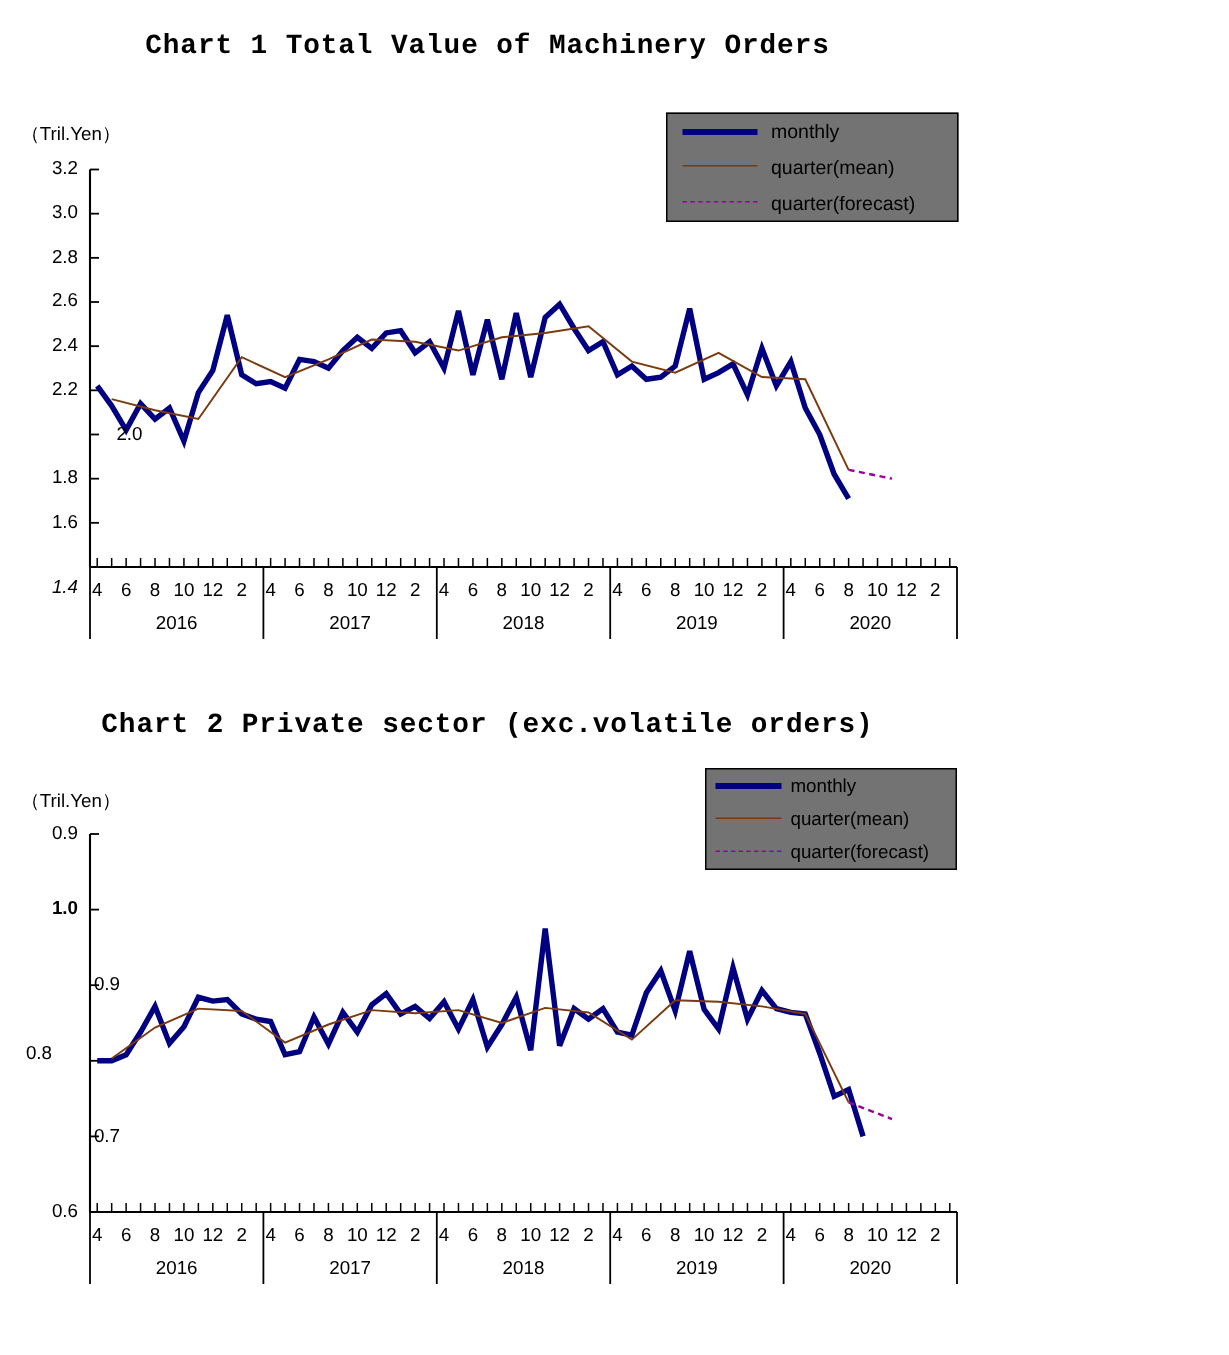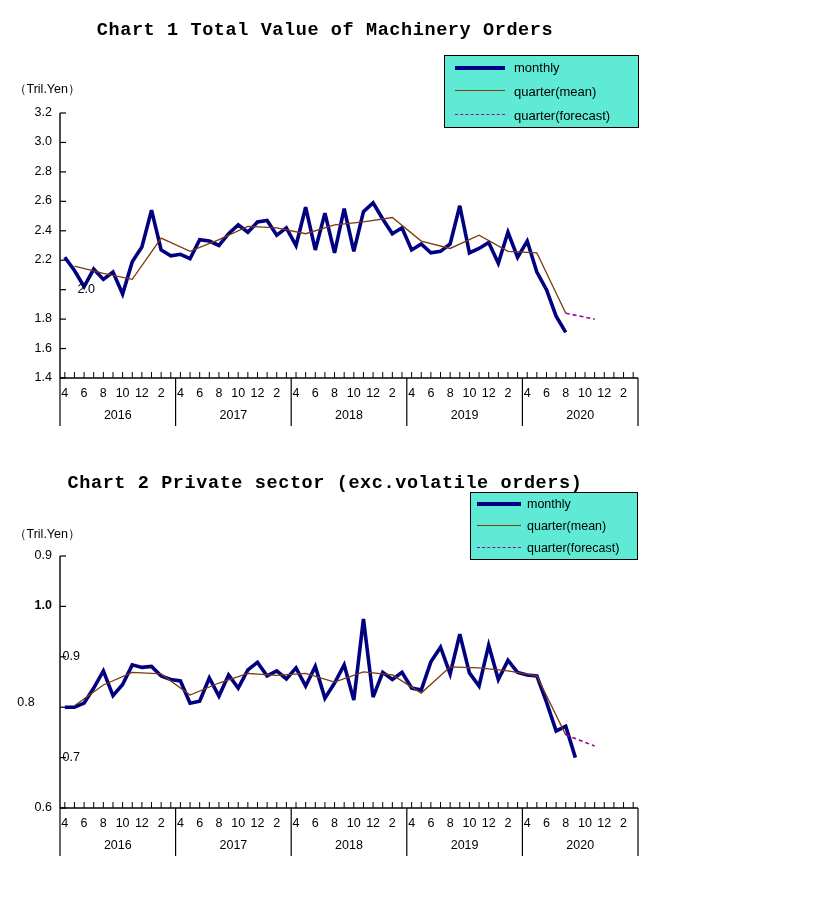--- a/index.html
+++ b/index.html
@@ -53,23 +53,24 @@
   #chart2-unit { top: 74px; left: 14px; }
 
   .plot-svg {
     position: absolute;
     top: 0;
     left: 0;
   }
 
   .legend-box {
     position: absolute;
-    background: #5eead4;
+    background: #737373;
     border: 1px solid #000000;
     box-sizing: border-box;
+    margin-top: 20px;
   }
   #chart1-legend { left: 444px; top: 55px; width: 195px; height: 73px; }
   #chart2-legend { left: 470px; top: 40px; width: 168px; height: 68px; }
 
   .legend-row {
     display: flex;
     align-items: center;
     height: 33.33%;
     padding-left: 10px;
     box-sizing: border-box;
@@ -235,21 +236,21 @@
       </div>
       <div class="legend-row">
         <span class="legend-swatch">
             <i class="sw-line sw-forecast"></i>
           </span>
         <span class="legend-label">quarter(forecast)</span>
       </div>
     </div>
 
     <div id="chart1-ylabels">
-        <div class="tick-label" style="left: 0px; width: 52px; top: 370px;">1.4</div>
+        <div class="tick-label" style="left: 0px; width: 52px; top: 384px; font-style: italic;">1.4</div>
         <div class="tick-label" style="left: 0px; width: 52px; top: 340.556px;">1.6</div>
         <div class="tick-label" style="left: 0px; width: 52px; top: 311.111px;">1.8</div>
         <div class="tick-label" style="left: 0px; width: 52px; top: 281.667px; padding-left: 43px;">2.0</div>
         <div class="tick-label" style="left: 0px; width: 52px; top: 252.222px; text-align: right;">2.2</div>
         <div class="tick-label" style="left: 0px; width: 52px; top: 222.778px;">2.4</div>
         <div class="tick-label" style="left: 0px; width: 52px; top: 193.333px;">2.6</div>
         <div class="tick-label" style="left: 0px; width: 52px; top: 163.889px;">2.8</div>
         <div class="tick-label" style="left: 0px; width: 52px; top: 134.444px;">3.0</div>
         <div class="tick-label" style="left: 0px; width: 52px; top: 105px;">3.2</div>
       </div>

